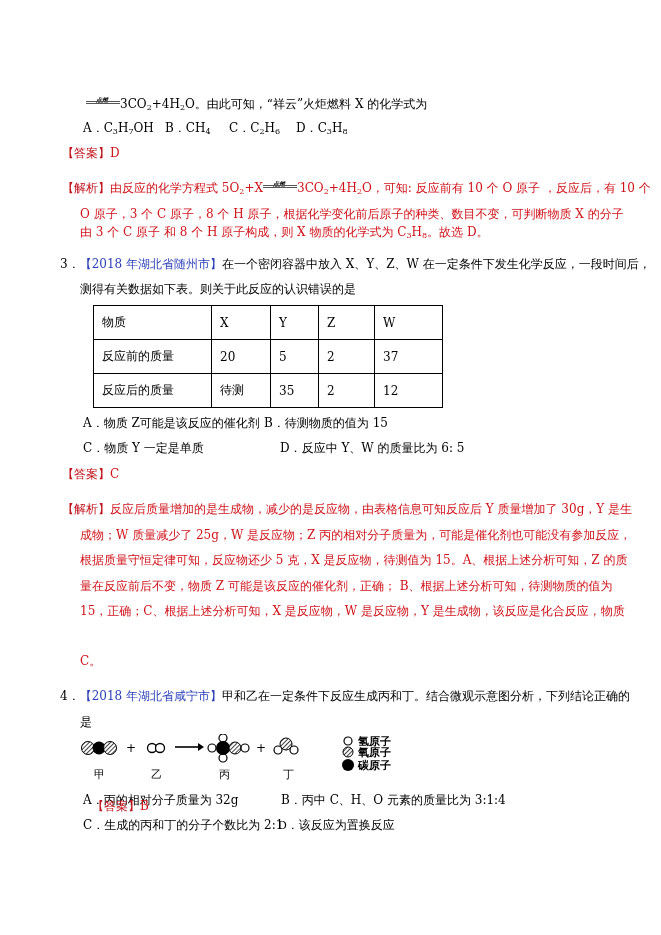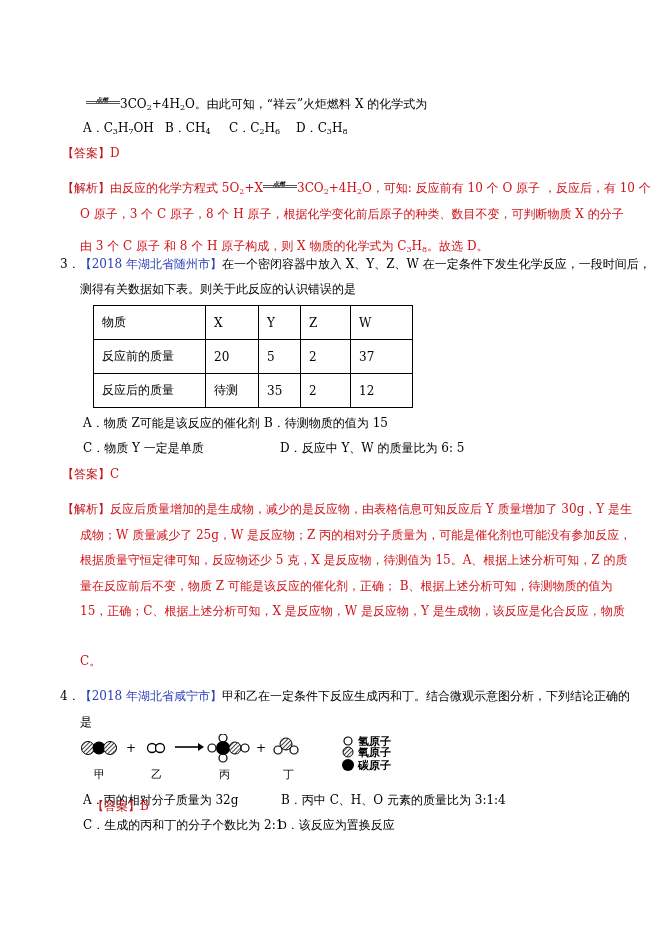--- a/index.html
+++ b/index.html
@@ -19,21 +19,21 @@
   }
   .cond .lbl { position: absolute; left: 10px; top: -6px; font-size: 6px; font-weight: bold; font-style: italic; }
   .cond .bar1 { position: absolute; left: 0; right: 0; top: 3px; border-top: 1px solid #555; }
   .cond .bar2 { position: absolute; left: 0; right: 0; top: 5px; border-top: 1px solid #555; }
   .opt { position: absolute; white-space: nowrap; line-height: 16px; }
   table.data {
     position: absolute; left: 93px; top: 305px; border-collapse: collapse;
     font-size: 12px;
   }
   table.data td {
-    border: 1px solid #000; height: 33px; padding: 0 0 0 8px; vertical-align: middle;
+    border: 1px solid #000; height: 33px; padding: 0 6px 0 8px; vertical-align: middle;
   }
   .diagram { position: absolute; left: 80px; top: 734px; width: 340px; height: 56px; }
 </style>
 </head>
 <body>
 
 <div class="page">
 
   <div class="line" style="left:86px; top:96px;">
     <span class="cond">
@@ -56,21 +56,21 @@
   </div>
 
   <div class="line" style="left:62px; top:145px;">
     <span class="bracket">【答案】</span><span class="red">D</span>
   </div>
 
   <div class="line red" style="left:62px; top:180px;">
     <span class="bracket">【解析】</span><span>由反应的化学方程式 5O</span><sub>2</sub><span>+X</span><span class="cond" style="color:#000"><span class="lbl">点燃</span><span class="bar1"></span><span class="bar2"></span></span><span>3CO</span><sub>2</sub><span>+4H</span><sub>2</sub><span>O，可知: 反应前有 10 个 O 原子 ，反应后，有 10 个</span>
   </div>
   <div class="line red" style="left:80px; top:206px;">O 原子，3 个 C 原子，8 个 H 原子，根据化学变化前后原子的种类、数目不变，可判断物质 X 的分子</div>
-  <div class="line red" style="left:80px; top:238px;text-align:center;">
+  <div class="line red" style="left:80px; top:224px;text-align:center;">
     <span>由 3 个 C 原子 和 8 个 H 原子构成，则 X 物质的化学式为 C</span><sub>3</sub><span>H</span><sub>8</sub><span>。故选 D。</span>
   </div>
 
   <div class="line" style="left:60px; top:256px;">
     <span>3．</span><span class="blue">【2018 年湖北省随州市】</span><span>在一个密闭容器中放入 X、Y、Z、W 在一定条件下发生化学反应，一段时间后，</span>
   </div>
   <div class="line" style="left:80px; top:281px;">测得有关数据如下表。则关于此反应的认识错误的是</div>
 
   <table class="data">
     <tbody>

